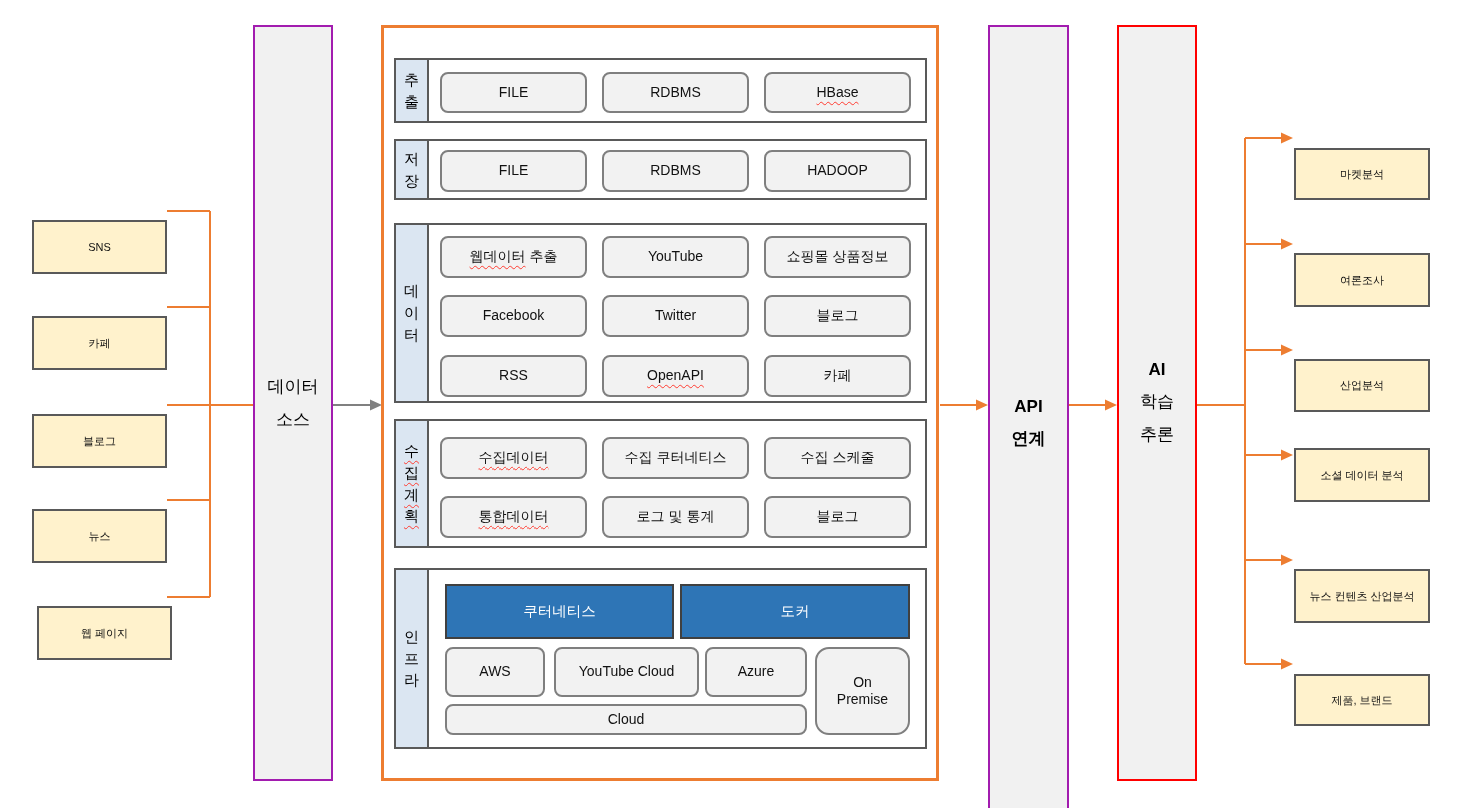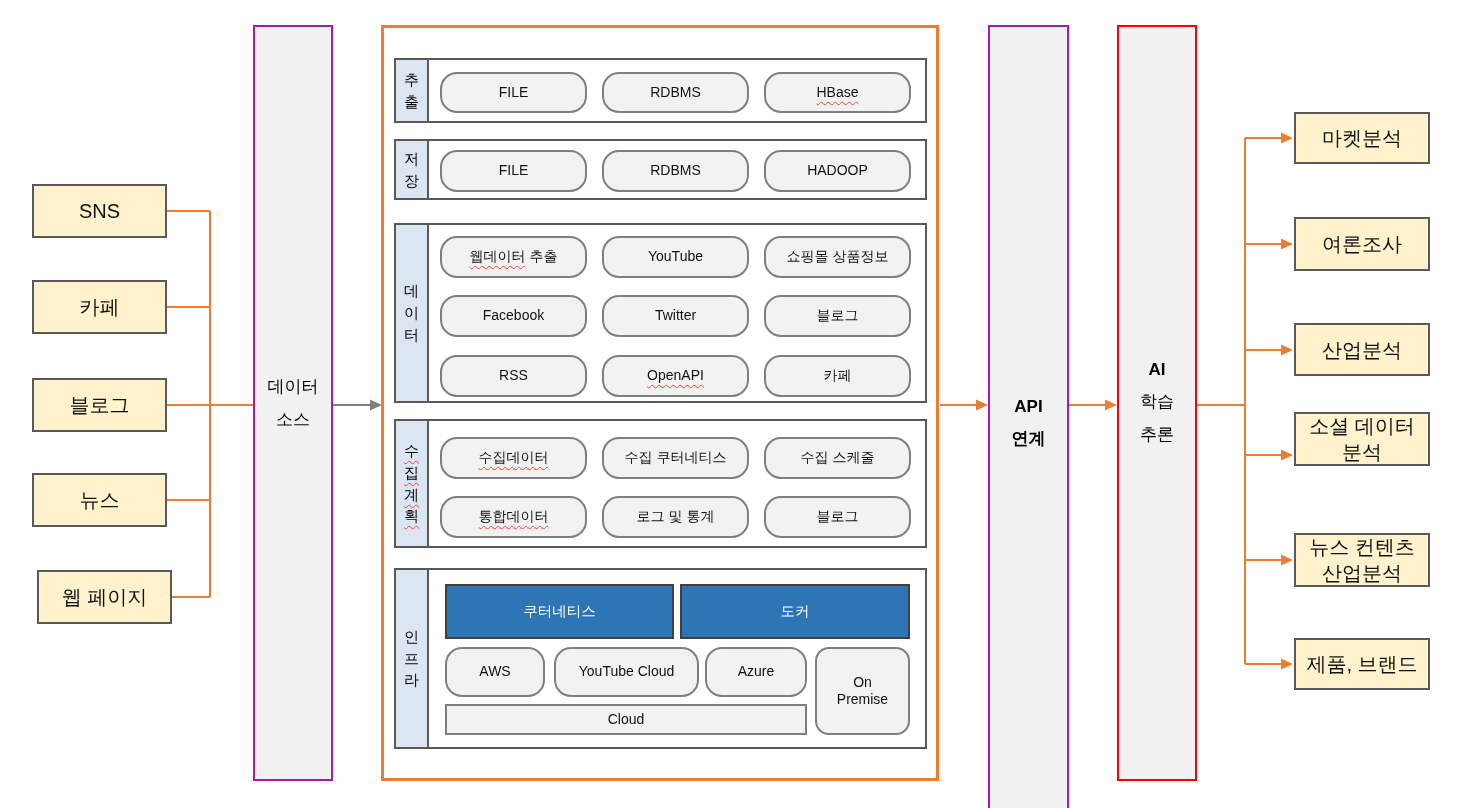--- a/index.html
+++ b/index.html
@@ -2,43 +2,43 @@
 <html><head>
 <meta charset="utf-8">
 <style>
   html,body{margin:0;padding:0;background:#ffffff;}
   .canvas{position:relative;width:1466px;height:808px;background:#ffffff;overflow:hidden;
           font-family:"Liberation Sans","DejaVu Sans",sans-serif;color:#111;}
   svg.connectors{position:absolute;left:0;top:0;pointer-events:none;}
 
   .ybox{position:absolute;background:#FFF2CC;border:2px solid #595959;box-sizing:border-box;
         display:flex;align-items:center;justify-content:center;text-align:center;
-        font-size:20px;line-height:1.3;color:#111;}
+        font-size:11px;line-height:1.3;color:#111;margin-top:36px;}
 
   .vbox{position:absolute;background:#F1F1F1;border:2px solid #a21caf;box-sizing:border-box;
         display:flex;flex-direction:column;align-items:center;justify-content:center;
         text-align:center;font-size:17px;color:#000;}
   .vbox span{display:block;margin:5px 0;}
   .vbox.red{border:2px solid #FF0000;}
   .b{font-weight:bold;}
 
   .pipeline{position:absolute;border:3px solid #ED7D31;box-sizing:border-box;background:#fff;}
 
   .row{position:absolute;left:394px;width:533px;background:#ffffff;border:2px solid #595959;box-sizing:border-box;}
   .row-label{position:absolute;left:0;top:0;bottom:0;width:31px;background:#DBE6F2;
              border-right:2px solid #595959;display:flex;flex-direction:column;align-items:center;
              justify-content:center;font-size:15px;line-height:1.45;color:#000;}
   .row-label span{display:block;}
 
-  .item{position:absolute;background:#F2F2F2;border:2px solid #7F7F7F;border-radius:17px;box-sizing:border-box;
+  .item{position:absolute;background:#F2F2F2;border:2px solid #7F7F7F;border-radius:8px;box-sizing:border-box;
         display:flex;align-items:center;justify-content:center;text-align:center;
         font-size:14px;line-height:1.25;color:#111;}
   .item.blue{background:#2E75B6;border:2px solid #404040;border-radius:0;color:#ffffff;font-size:14.5px;}
   .item.tall{border-radius:14px;}
-  .item.wide{border-radius:0;}
+  .item.wide{border-radius:8px;}
 
   .sp{text-decoration-line:underline;text-decoration-style:wavy;text-decoration-color:#FF3B30;
       text-decoration-thickness:1px;text-underline-offset:4px;}
 </style>
 </head>
 <body>
 
 <div class="canvas">
 
   <svg class="connectors" width="1466" height="808">

